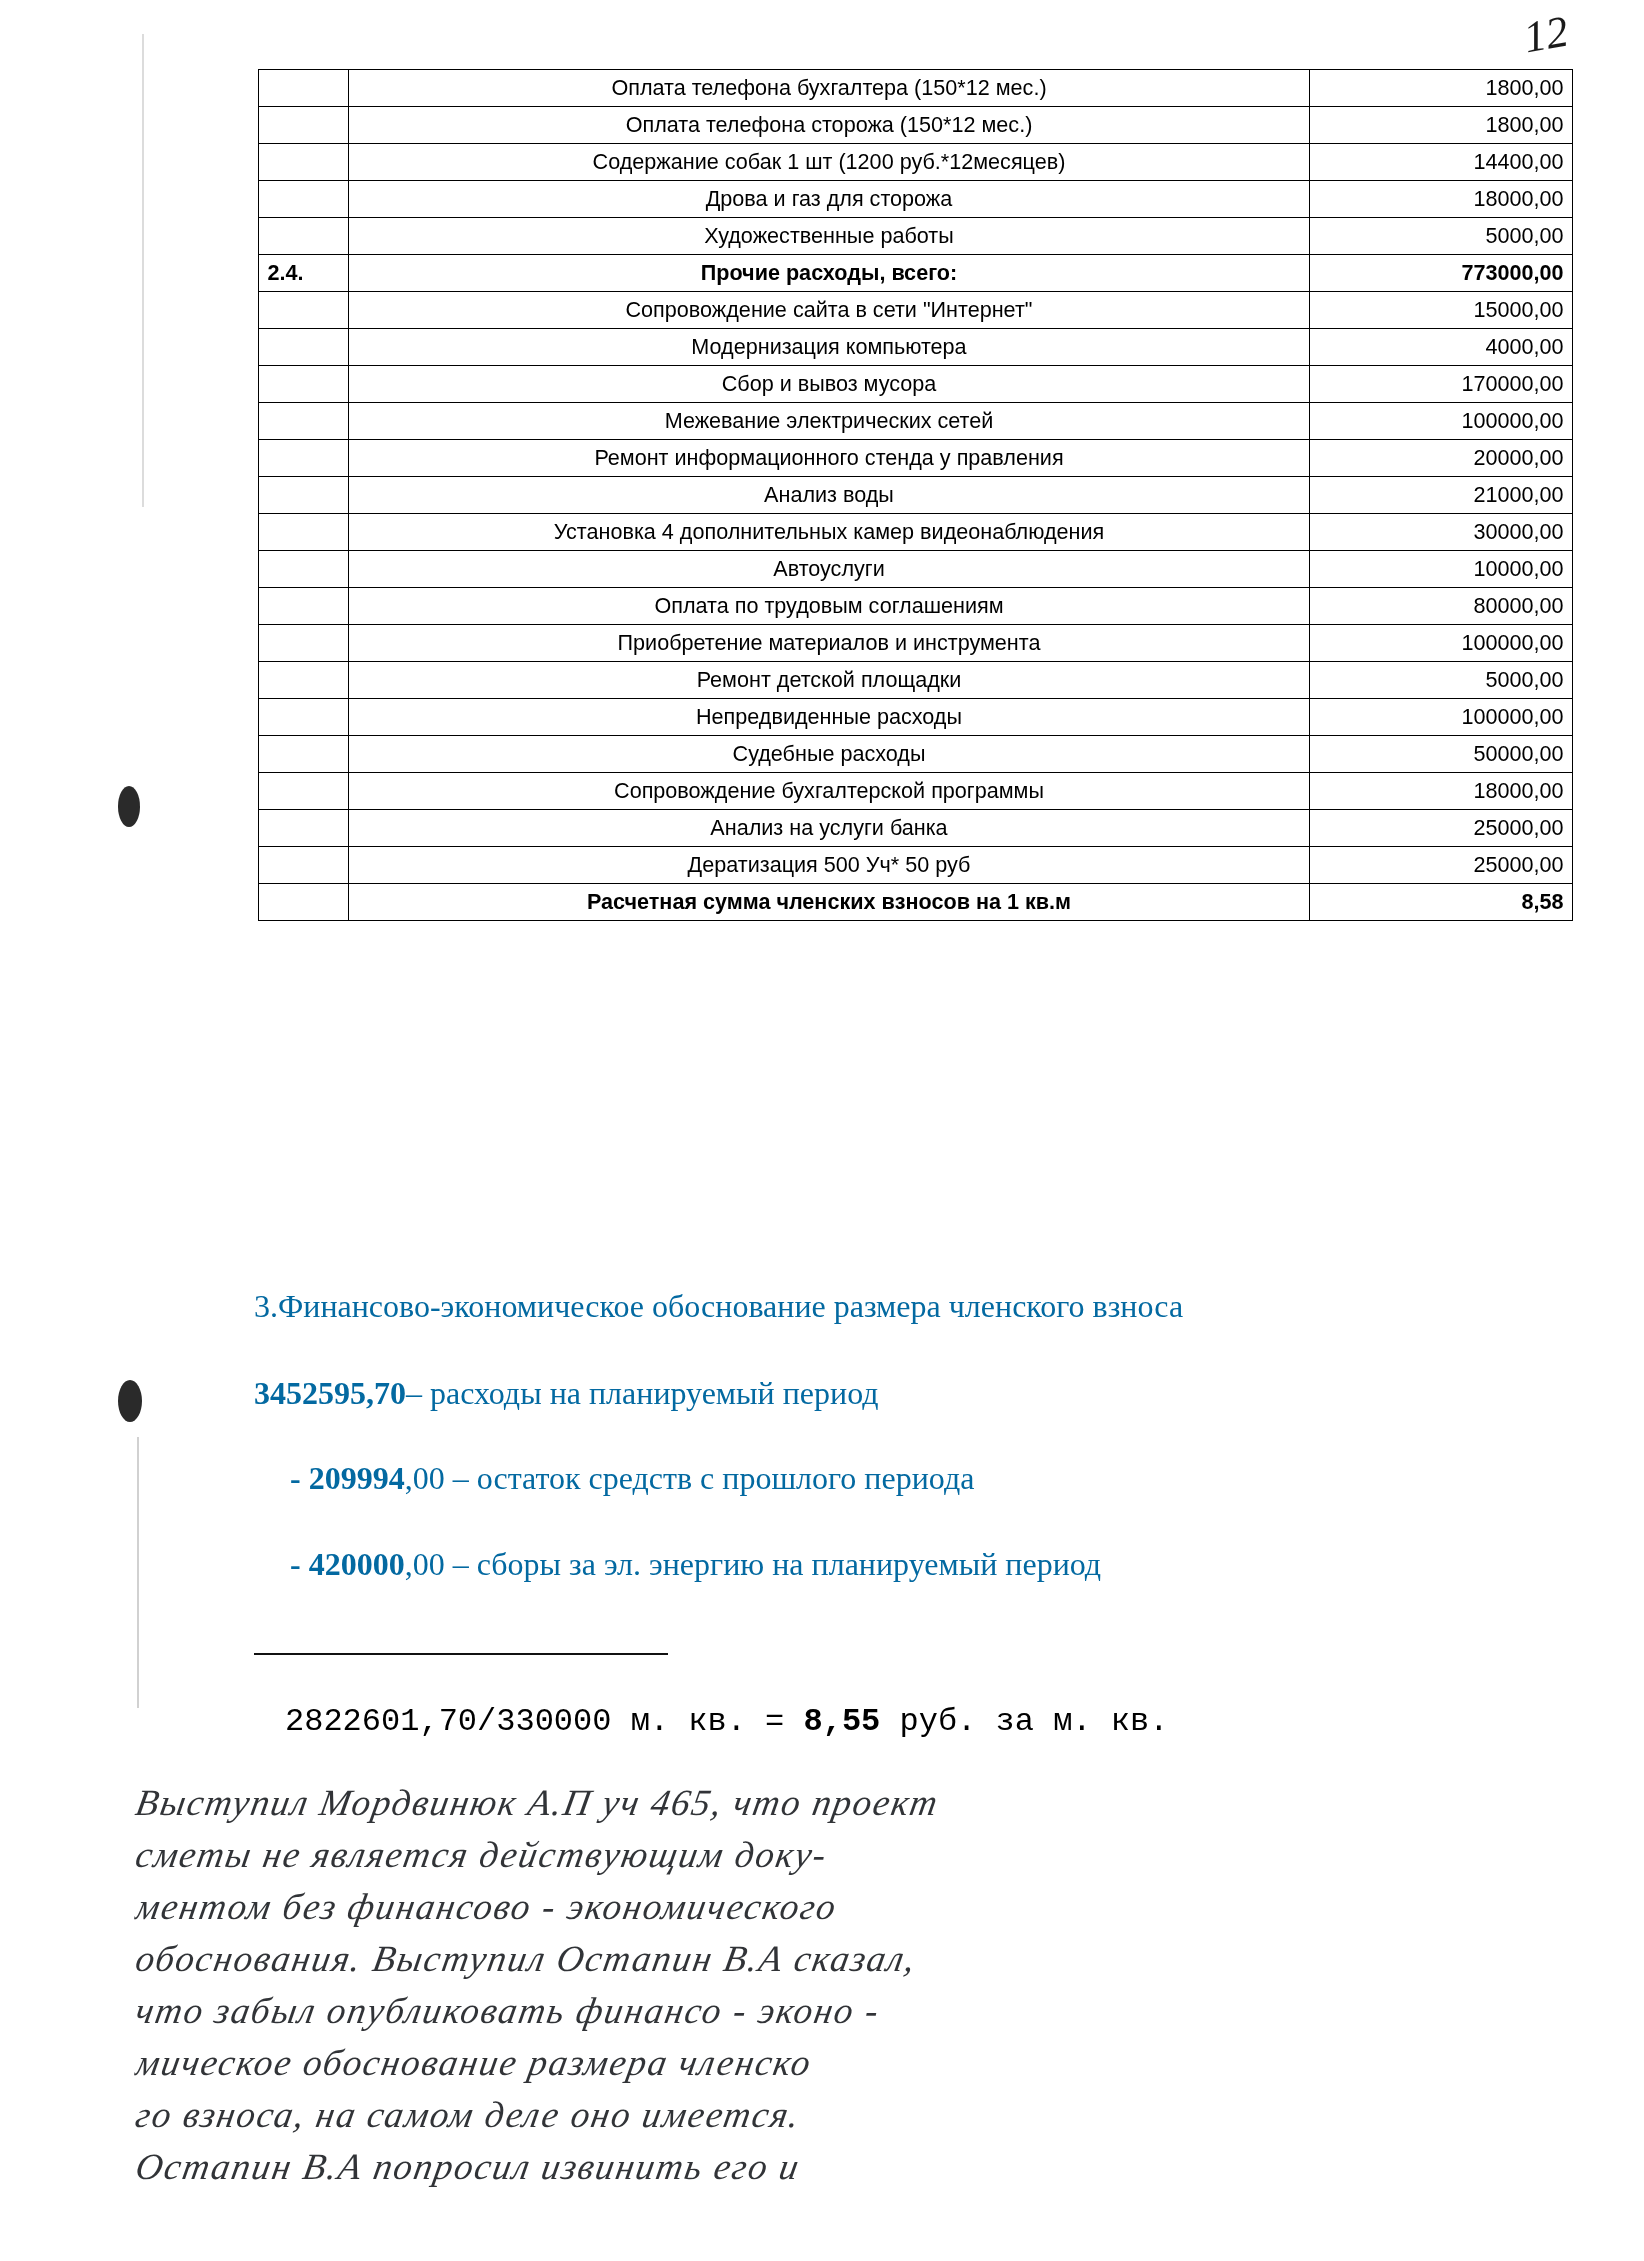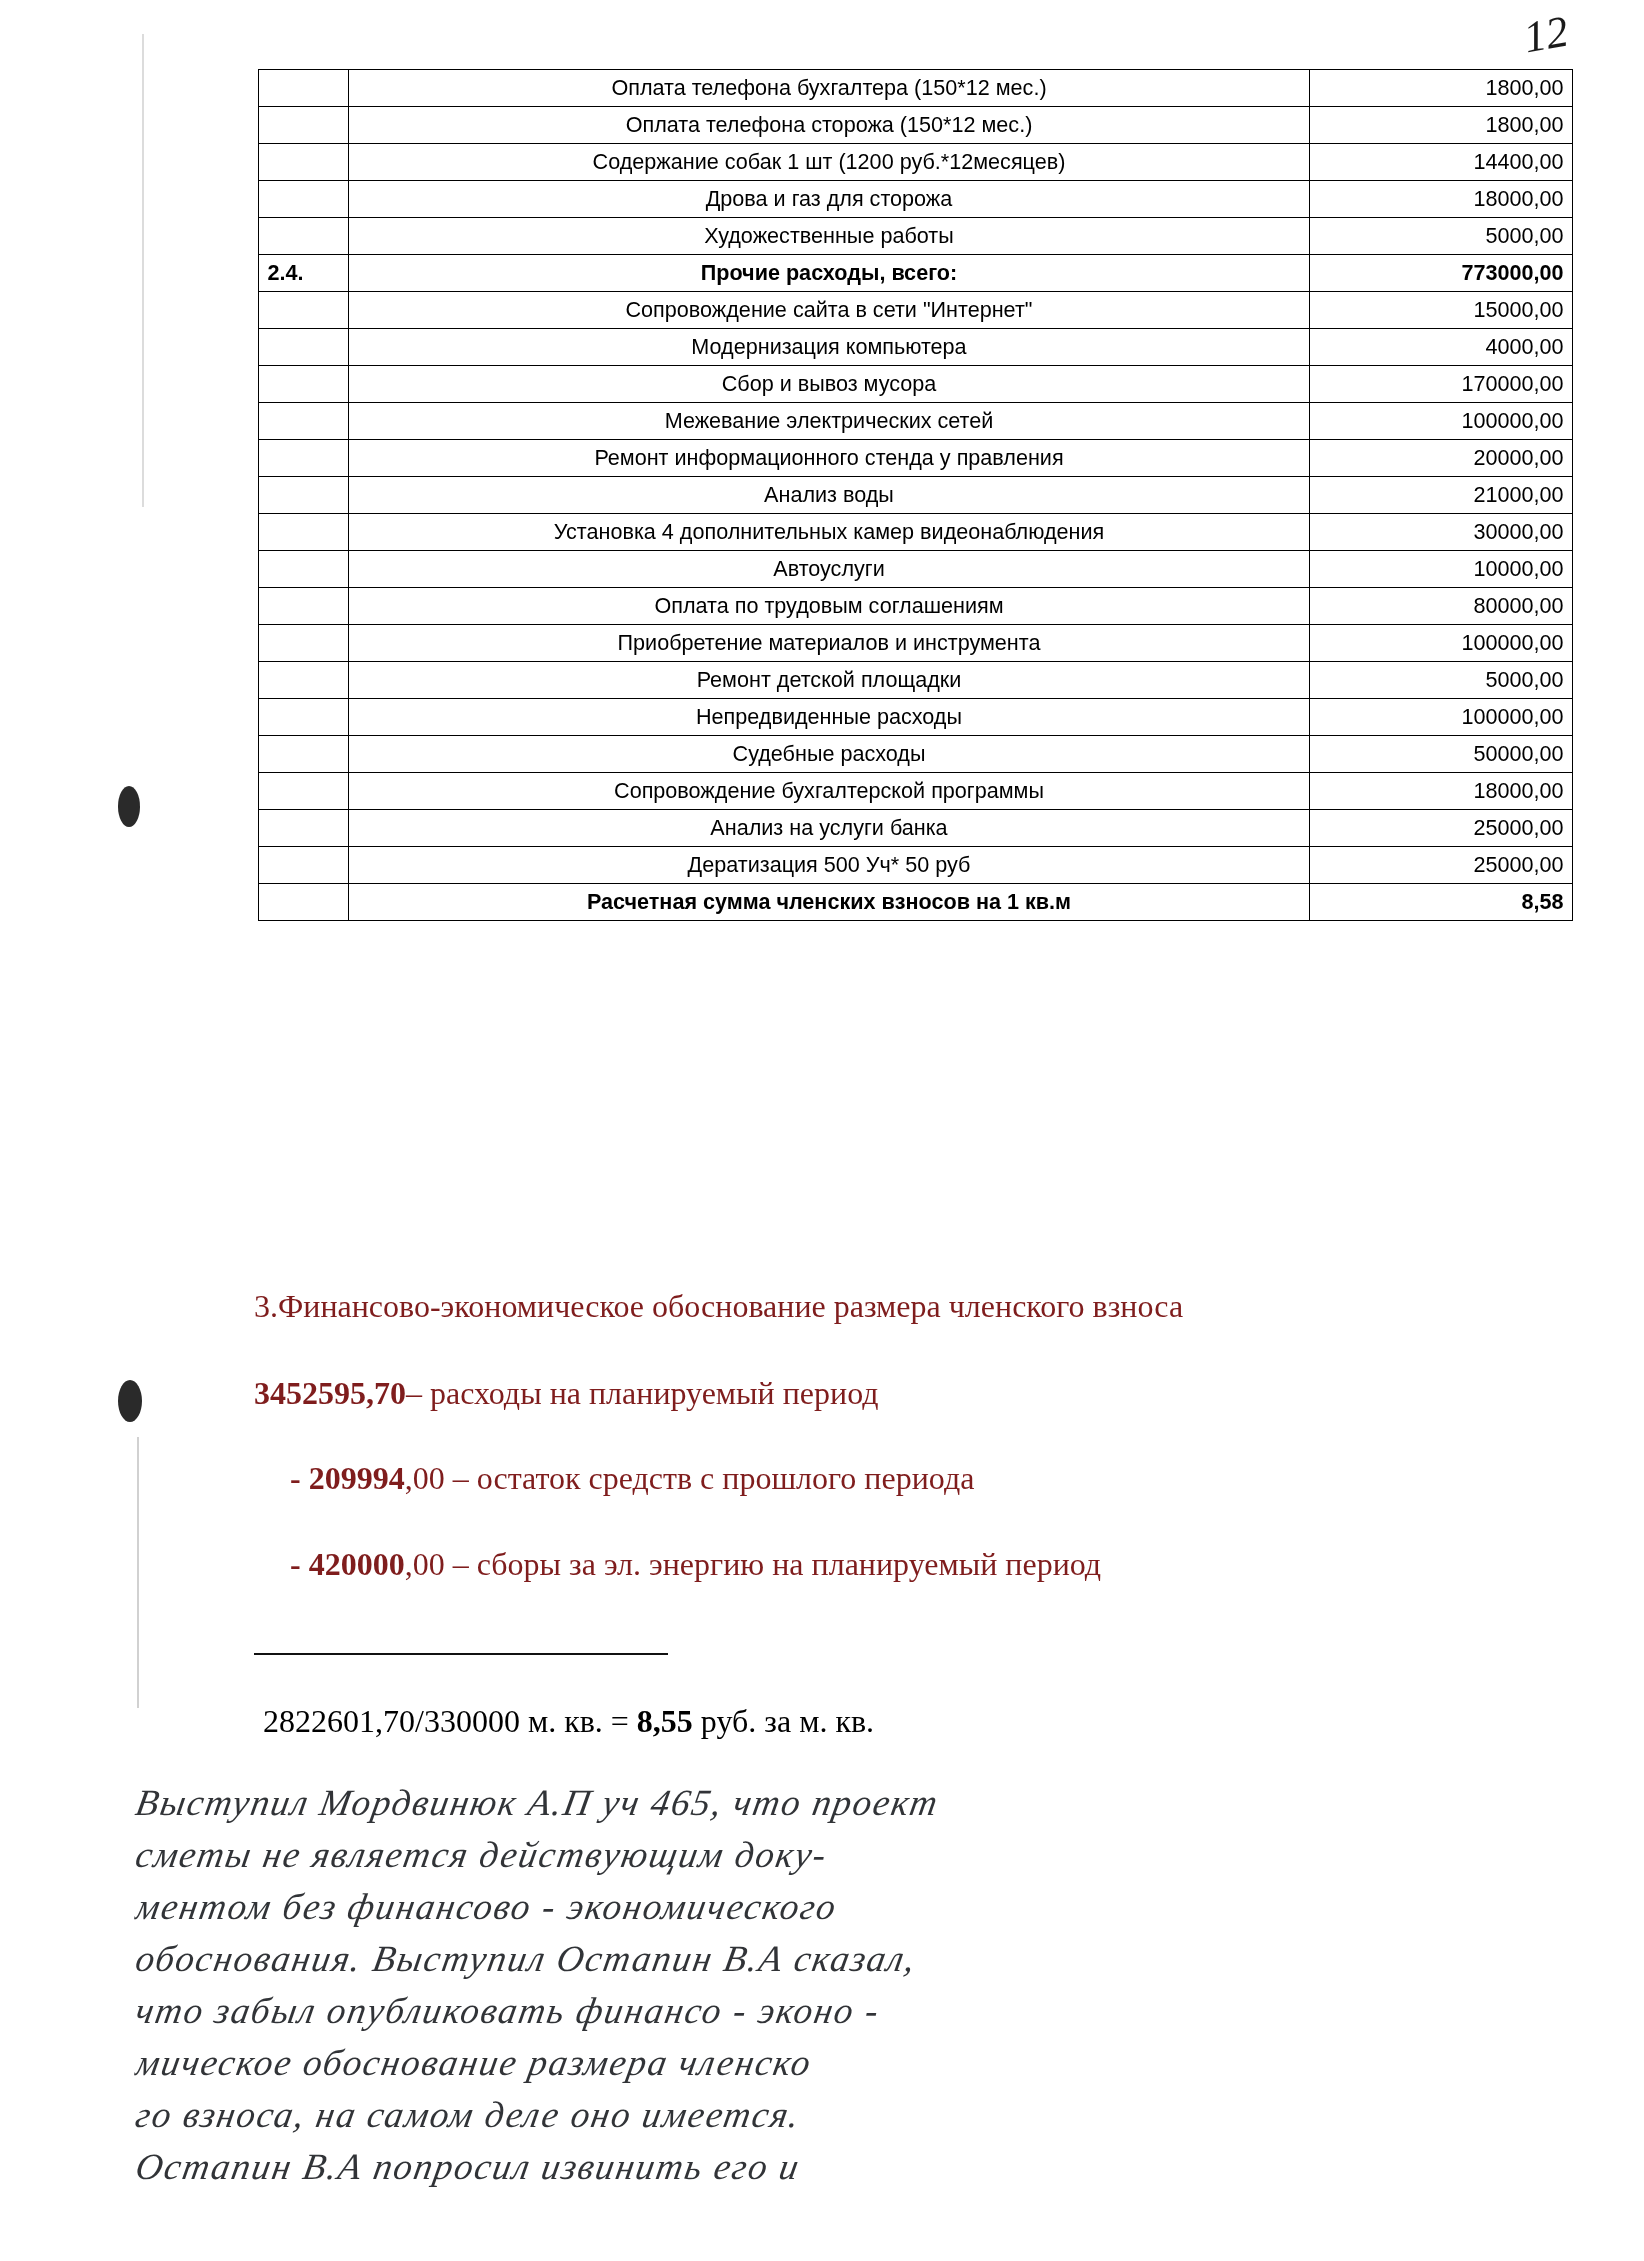--- a/index.html
+++ b/index.html
@@ -81,21 +81,21 @@
     font-weight: bold;
   }
 
   
   .section3 {
     position: absolute;
     left: 254px;
     top: 1285px;
     width: 1319px;
     font-family: "Liberation Serif", serif;
-    color: #7f1d1d;
+    color: #0369a1;
   }
   .s3-title {
     font-size: 32px;
     line-height: 1.35;
     margin-bottom: 44px;
   }
   .s3-line {
     font-size: 32px;
     line-height: 1.35;
     margin-bottom: 42px;
@@ -109,23 +109,23 @@
   .rule {
     position: absolute;
     left: 254px;
     top: 1653px;
     width: 414px;
     height: 0;
     border-top: 2.5px solid #111;
   }
   .s3-total {
     position: absolute;
-    left: 263px;
+    left: 285px;
     top: 1703px;
-    font-family: Liberation Serif, serif;
+    font-family: Liberation Mono, monospace;
     font-size: 32px;
   }
   .s3-total b { font-weight: bold; }
 
   
   .handwriting {
     position: absolute;
     left: 135px;
     top: 1784px;
     width: 1454px;

